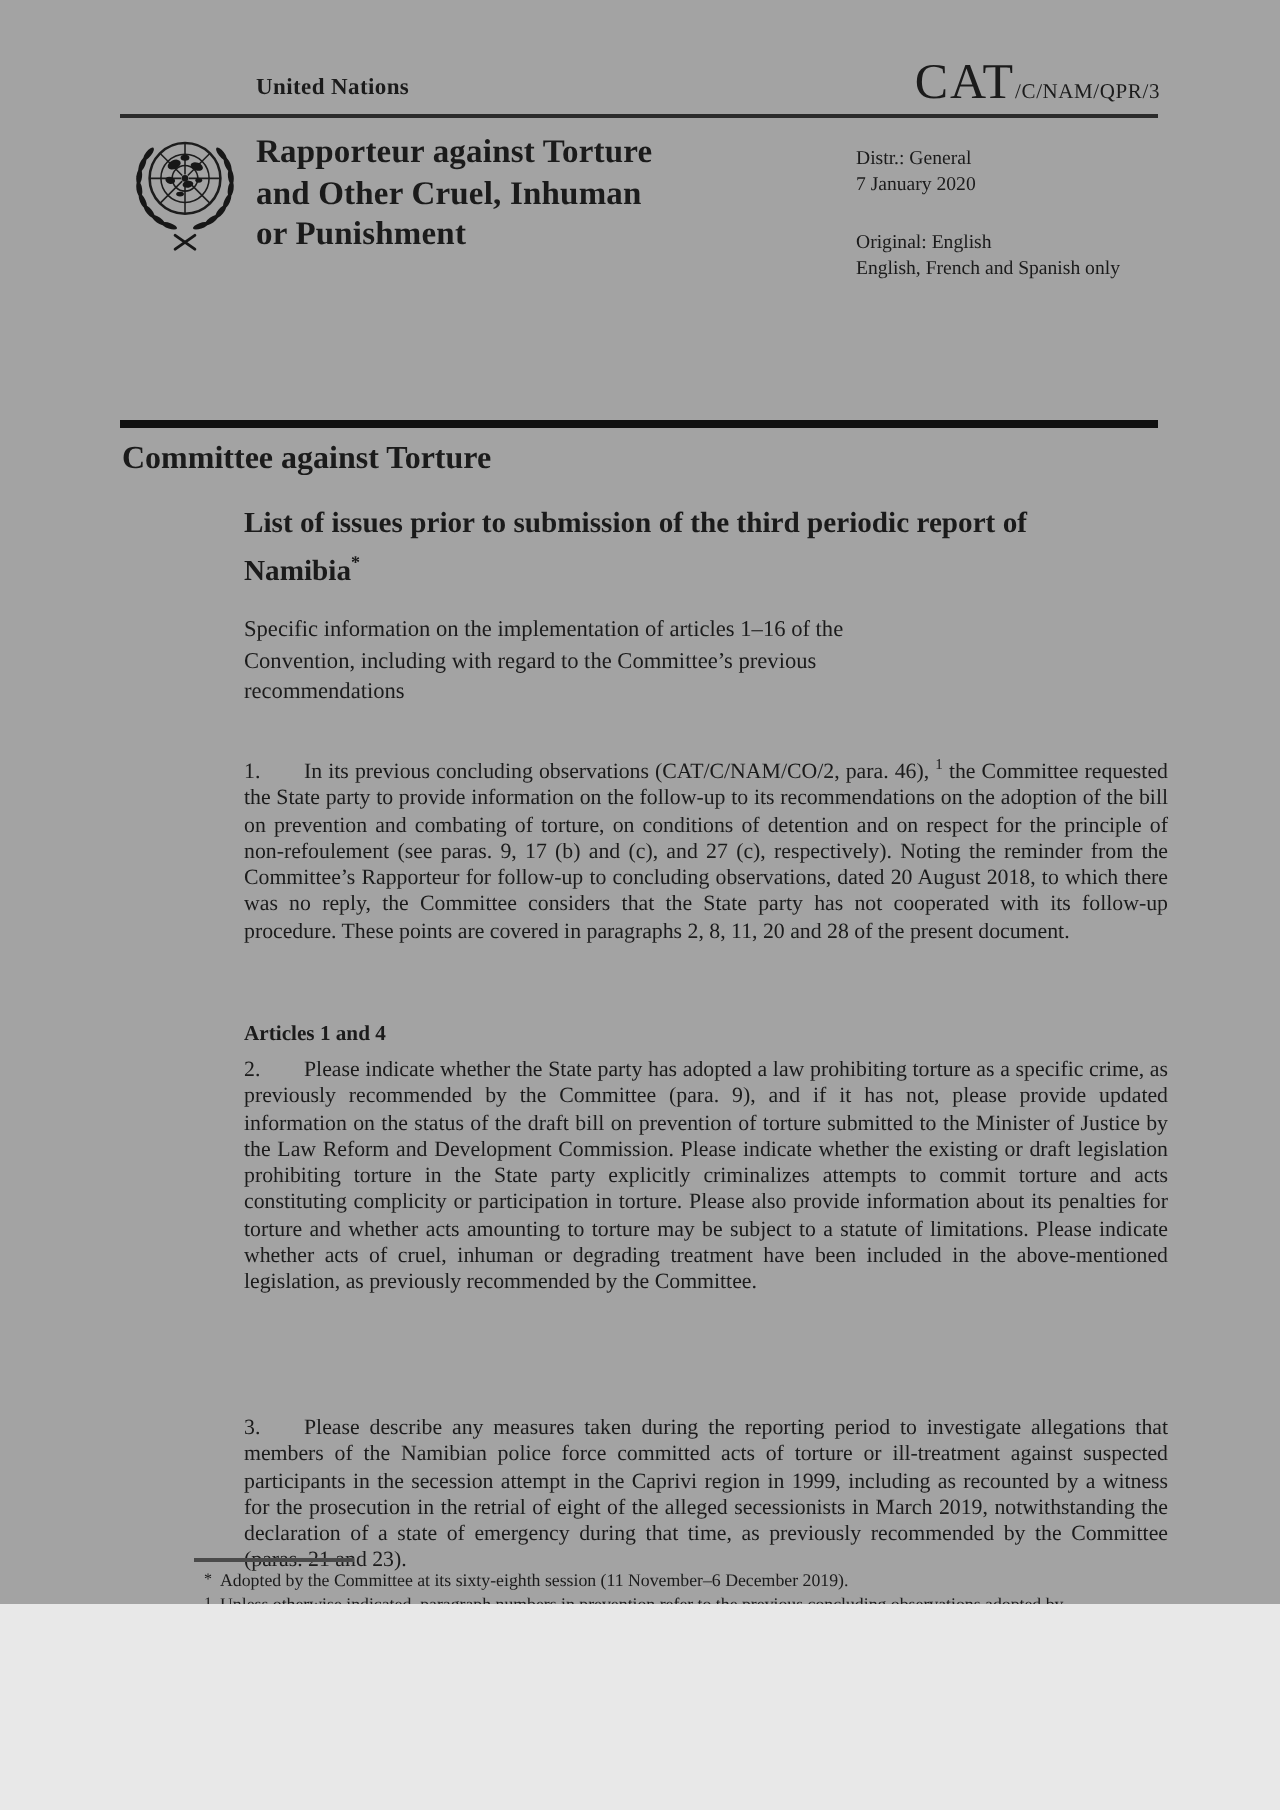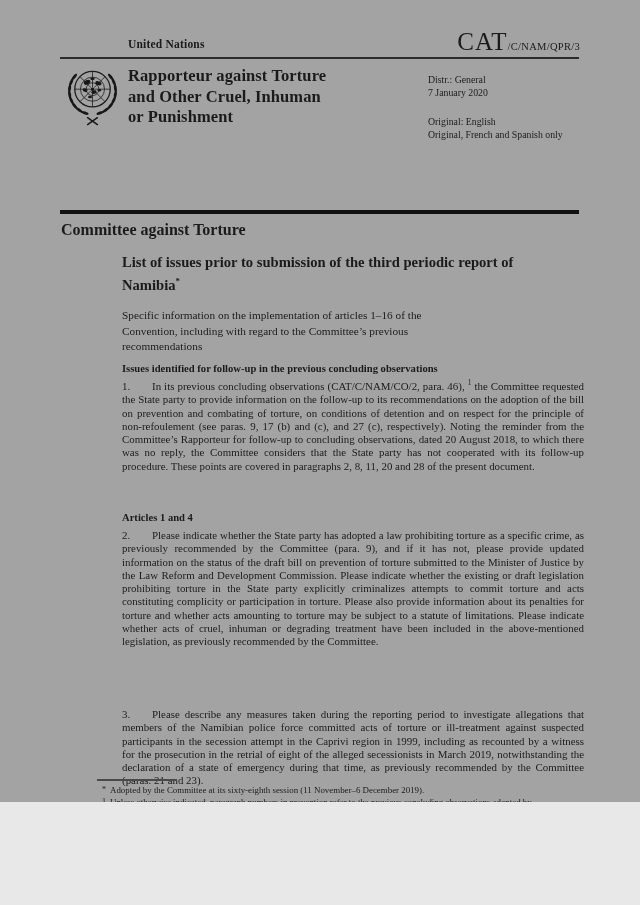--- a/index.html
+++ b/index.html
@@ -131,31 +131,30 @@
     <div>Rapporteur against Torture</div>
     <div>and Other Cruel, Inhuman</div>
     <div>or Punishment</div>
   </div>
 
   <div class="info-block">
     <div>Distr.: General</div>
     <div>7 January 2020</div>
     <div class="info-gap"></div>
     <div>Original: English</div>
-    <div>Original, French and Spanish only</div>
+    <div>English, French and Spanish only</div>
   </div>
 
   <div class="black-bar"></div>
   <div class="committee">Committee against Torture</div>
 
   <h1 class="doc-title"><span>List of issues prior to submission of the third periodic report of Namibia</span><sup>*</sup></h1>
 
   <h2 class="subtitle">Specific information on the implementation of articles 1–16 of the Convention, including with regard to the Committee’s previous recommendations</h2>
 
-  <h3 class="sec-heading s1">Issues identified for follow-up in the previous concluding observations</h3>
 
   <p class="body-para p1"><span class="para-num">1.</span><span>In its previous concluding observations (CAT/C/NAM/CO/2, para. 46),</span> <span class="fn-ref">1</span><span> the Committee requested the State party to provide information on the follow-up to its recommendations on the adoption of the bill on prevention and combating of torture, on conditions of detention and on respect for the principle of non-refoulement (see paras. 9, 17 (b) and (c), and 27 (c), respectively). Noting the reminder from the Committee’s Rapporteur for follow-up to concluding observations, dated 20 August 2018, to which there was no reply, the Committee considers that the State party has not cooperated with its follow-up procedure. These points are covered in paragraphs 2, 8, 11, 20 and 28 of the present document.</span></p>
 
   <h3 class="sec-heading s2">Articles 1 and 4</h3>
 
   <p class="body-para p2"><span class="para-num">2.</span><span>Please indicate whether the State party has adopted a law prohibiting torture as a specific crime, as previously recommended by the Committee (para. 9), and if it has not, please provide updated information on the status of the draft bill on prevention of torture submitted to the Minister of Justice by the Law Reform and Development Commission. Please indicate whether the existing or draft legislation prohibiting torture in the State party explicitly criminalizes attempts to commit torture and acts constituting complicity or participation in torture. Please also provide information about its penalties for torture and whether acts amounting to torture may be subject to a statute of limitations. Please indicate whether acts of cruel, inhuman or degrading treatment have been included in the above-mentioned legislation, as previously recommended by the Committee.</span></p>
 
   <p class="body-para p3"><span class="para-num">3.</span><span>Please describe any measures taken during the reporting period to investigate allegations that members of the Namibian police force committed acts of torture or ill-treatment against suspected participants in the secession attempt in the Caprivi region in 1999, including as recounted by a witness for the prosecution in the retrial of eight of the alleged secessionists in March 2019, notwithstanding the declaration of a state of emergency during that time, as previously recommended by the Committee (paras. 21 and 23).</span></p>
 
   <div class="fn-divider"></div>

